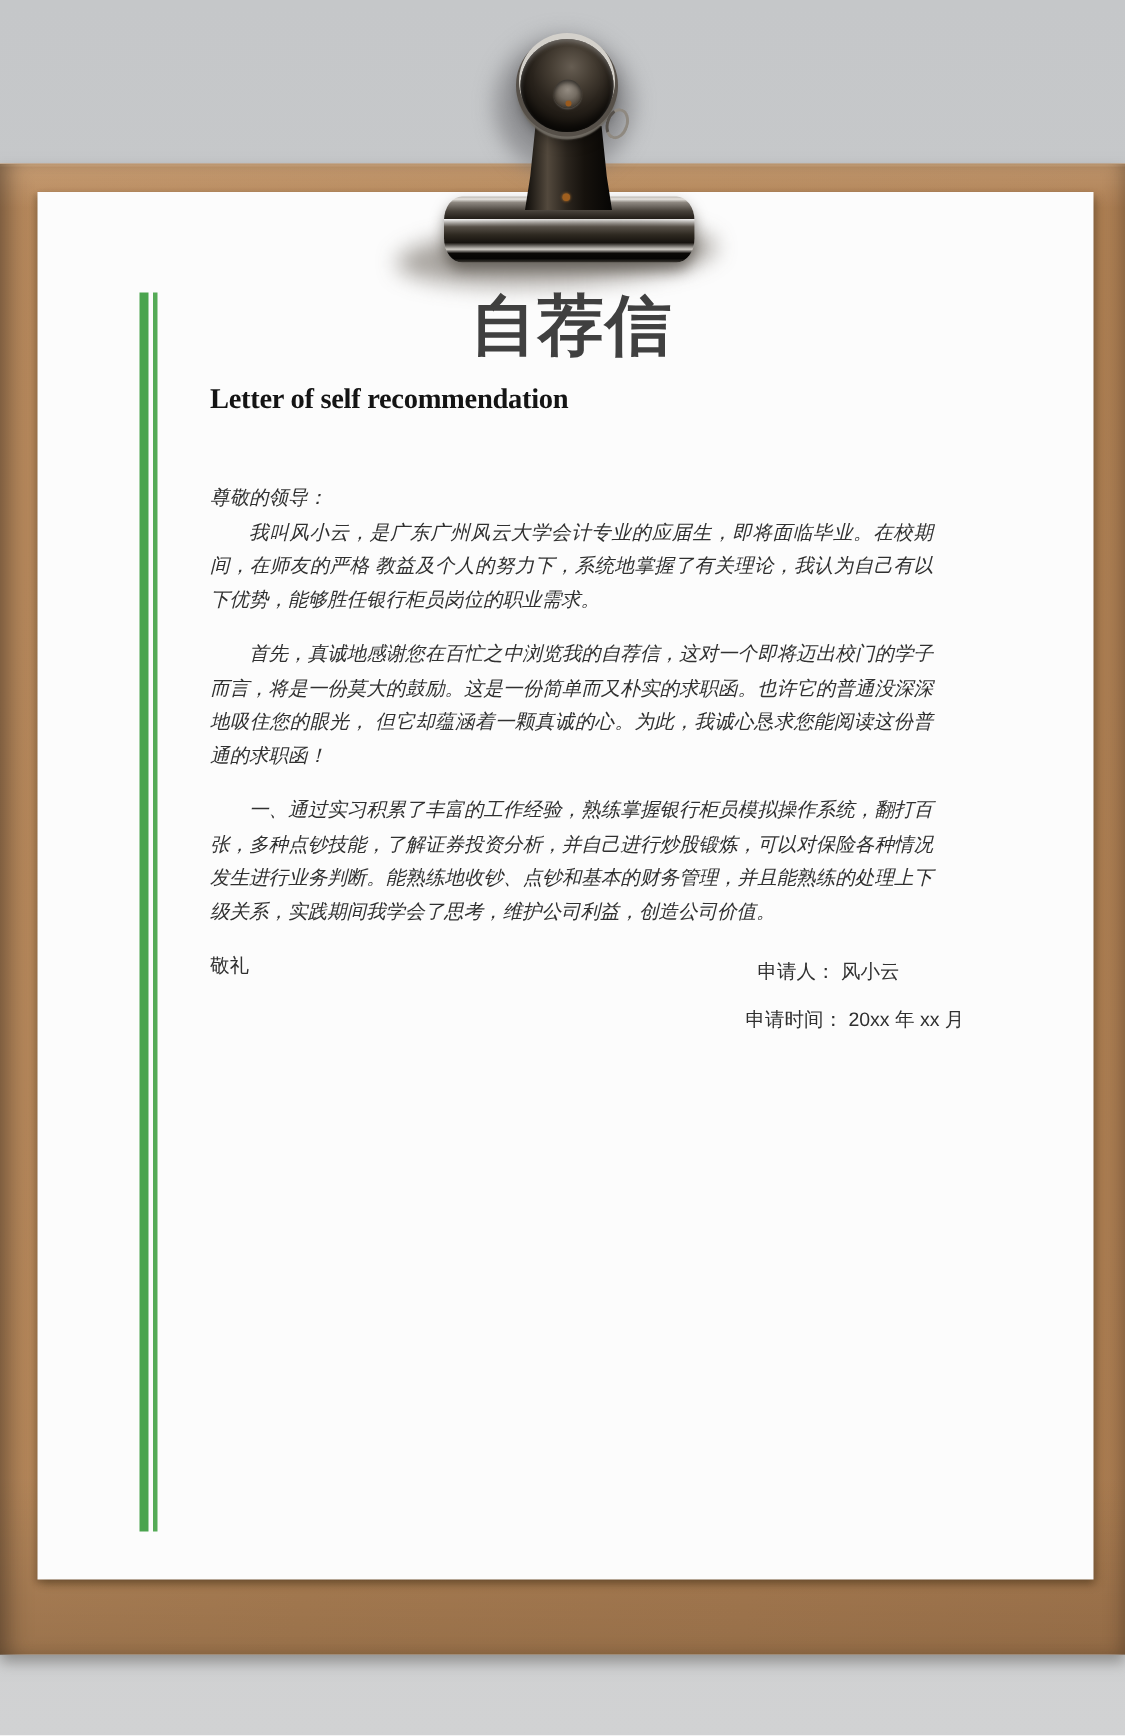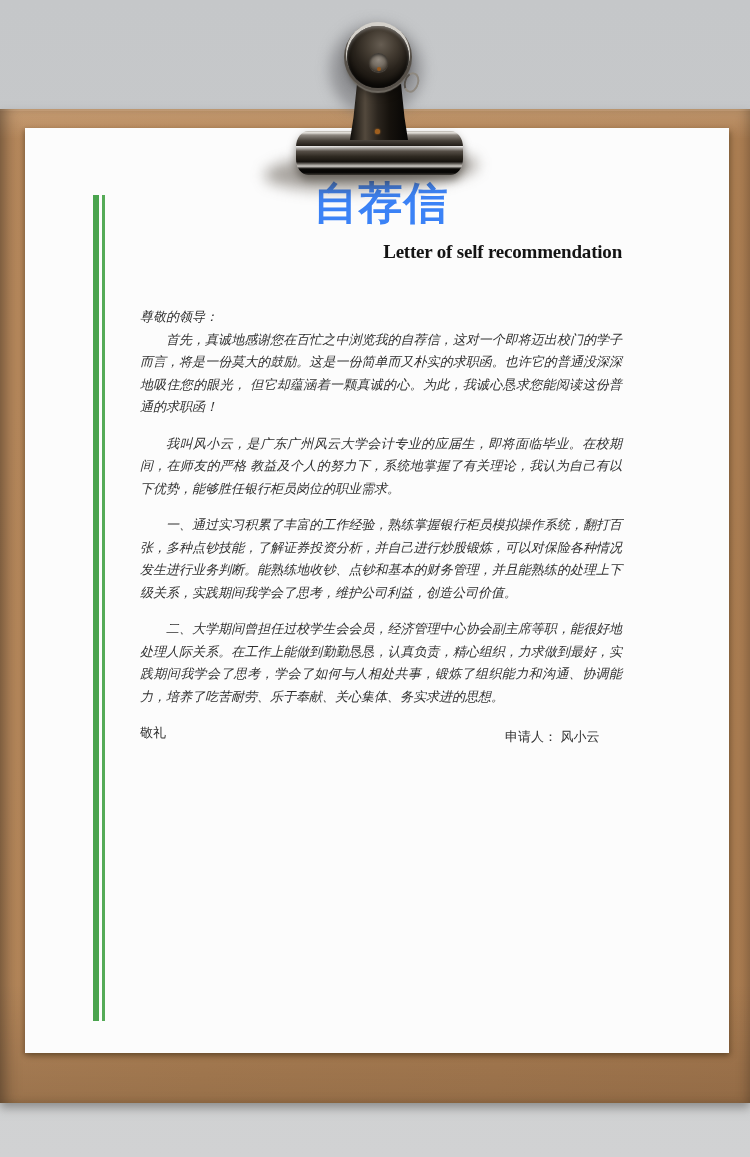--- a/index.html
+++ b/index.html
@@ -24,23 +24,23 @@
          box-shadow:2px 3px 6px rgba(70,50,25,.45),-2px 2px 4px rgba(70,50,25,.3);}
 
   
   .accent-lines{position:absolute;left:68px;top:67px;height:826px;}
   .accent-lines .thick{position:absolute;left:0;top:0;width:6px;height:100%;background:#4aa44e;}
   .accent-lines .thin{position:absolute;left:9px;top:0;width:3px;height:100%;background:#55ab57;}
 
   
   .content{position:absolute;left:115px;top:0;width:482px;color:#303030;
            font-size:13px;line-height:22.5px;text-align:justify;}
-  .title{margin:50px 0 0;text-align:center;color:#3b82f6;font-size:44px;line-height:50px;
+  .title{margin:65px 0 0;text-align:center;color:#404040;font-size:44px;line-height:50px;
          font-weight:bold;letter-spacing:1px;}
-  .subtitle{margin:12px 0 0;text-align:right;color:#141414;
+  .subtitle{margin:12px 0 0;text-align:left;color:#141414;
             font-family:"Liberation Serif","DejaVu Serif",serif;
             font-size:19px;line-height:24px;font-weight:bold;letter-spacing:-0.2px;}
   .content p{margin:0;font-style:italic;}
   .salutation{margin-top:42px !important;}
   .indent{text-indent:2em;}
   .para{margin-bottom:14px !important;}
   .cizhi{margin-top:2px !important;}
   .sig-row{position:relative;margin-top:14px;}
   .applicant{position:absolute;left:365px;top:4px;white-space:nowrap;}
   .date-row{margin-top:13px;padding-left:357px;white-space:nowrap;}
@@ -90,29 +90,31 @@
     <div class="accent-lines">
       <span class="thick"></span>
       <span class="thin"></span>
     </div>
 
     <div class="content">
       <h1 class="title">自荐信</h1>
       <h2 class="subtitle">Letter of self recommendation</h2>
 
       <p class="salutation">尊敬的领导：</p>
+      <p class="indent para">我叫风小云，是广东广州风云大学会计专业的应届生，即将面临毕业。在校期间，在师友的严格 教益及个人的努力下，系统地掌握了有关理论，我认为自己有以下优势，能够胜任银行柜员岗位的职业需求。</p>
       <p class="indent para">首先，真诚地感谢您在百忙之中浏览我的自荐信，这对一个即将迈出校门的学子而言，将是一份莫大的鼓励。这是一份简单而又朴实的求职函。也许它的普通没深深地吸住您的眼光， 但它却蕴涵着一颗真诚的心。为此，我诚心恳求您能阅读这份普通的求职函！</p>
-      <p class="indent para">我叫风小云，是广东广州风云大学会计专业的应届生，即将面临毕业。在校期间，在师友的严格 教益及个人的努力下，系统地掌握了有关理论，我认为自己有以下优势，能够胜任银行柜员岗位的职业需求。</p>
       <p class="indent para">一、通过实习积累了丰富的工作经验，熟练掌握银行柜员模拟操作系统，翻打百张，多种点钞技能，了解证券投资分析，并自己进行炒股锻炼，可以对保险各种情况发生进行业务判断。能熟练地收钞、点钞和基本的财务管理，并且能熟练的处理上下级关系，实践期间我学会了思考，维护公司利益，创造公司价值。</p>
-      <p class="indent para">二、大学期间曾担任过校学生会会员，经济管理中心协会副主席等职，能很好地处理人际关系。在工作上能做到勤勤恳恳，认真负责，精心组织，力求做到最好，实践期间我学会了思考，学会了如何与人相处共事，锻炼了组织能力和沟通、协调能力，培养了吃苦耐劳、乐于奉献、关心集体、务实求进的思想。</p>
 
 
       <div class="sig-row">
         <span>敬礼</span>
         <span class="applicant">申请人： 风小云</span>
+      </div>
+      <div class="date-row">
+        <span>申请时间：  20xx 年 xx 月</span>
       </div>
     </div>
   </div>
 
   <div class="clip">
     <div class="wall-shadow"></div>
     <div class="bar-shadow"></div>
     <div class="clip-bar"></div>
     <div class="clip-neck"></div>
     <div class="neck-glint"></div>

